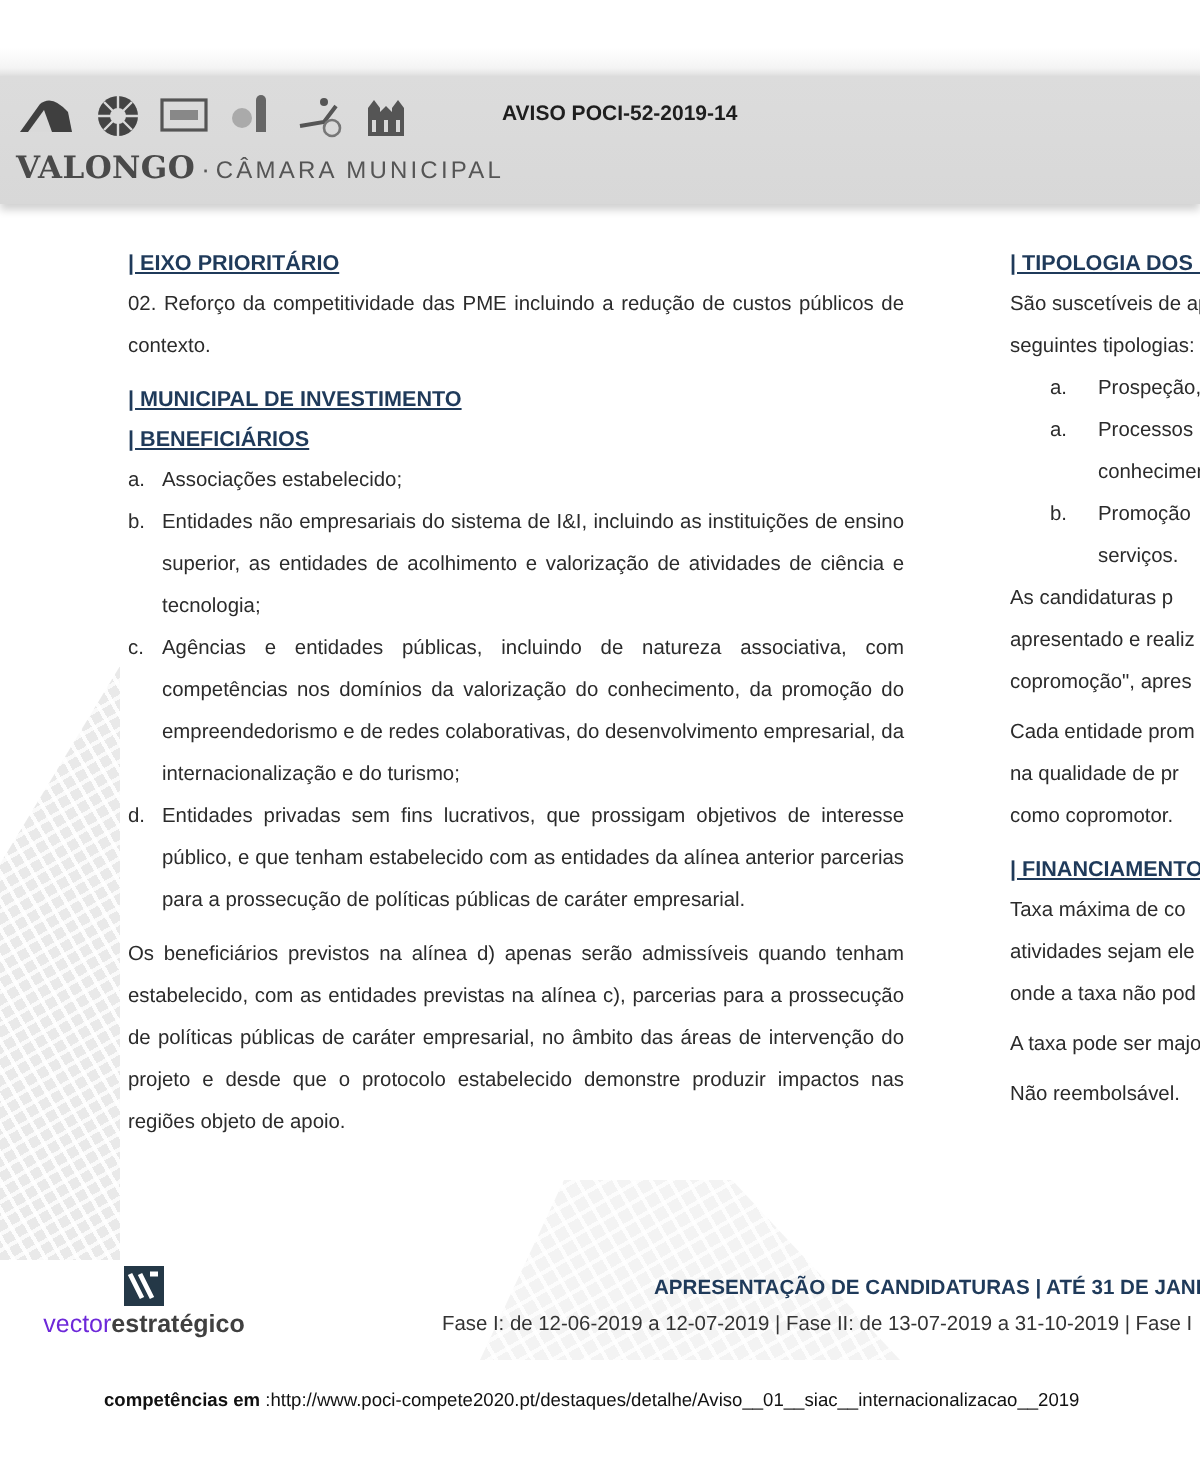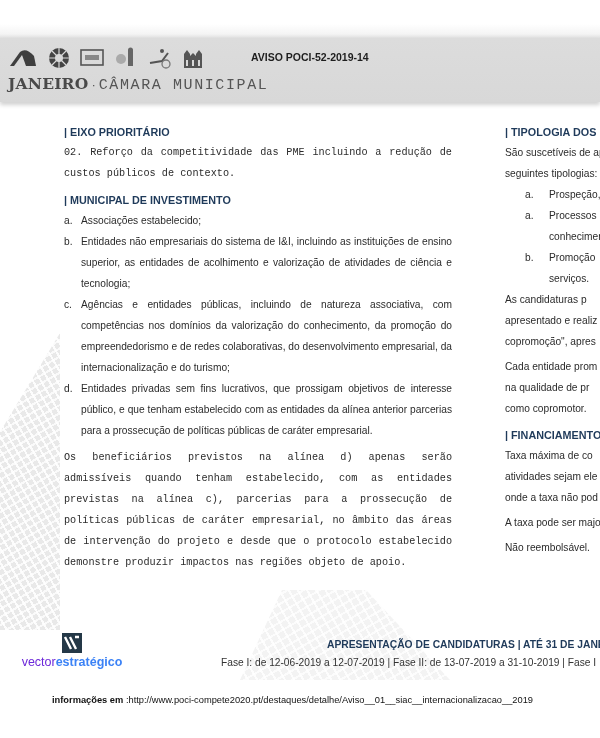--- a/index.html
+++ b/index.html
@@ -16,21 +16,21 @@
   .header {
     position:absolute; left:0; top:38px; width:600px; height:64px;
     background:linear-gradient(#dcdcdc, #d8d8d8);
     box-shadow:0 3px 4px rgba(0,0,0,0.18);
   }
   .logo-icons { position:absolute; left:8px; top:8px; height:24px; display:flex; gap:10px; align-items:center; }
   .logo-icons svg { display:block; }
   .logo-text { position:absolute; left:8px; top:36px; white-space:nowrap; }
   .logo-valongo { font-family:"DejaVu Serif", serif; font-weight:bold; font-size:15.5px; color:#4a4a4a; letter-spacing:0.2px; }
   .logo-dot { font-size:13px; color:#555; margin:0 3px; }
-  .logo-camara { font-family:Liberation Mono, monospace; font-size:15px; color:#555; letter-spacing:1.6px; }
+  .logo-camara { font-family:Liberation Sans, sans-serif; font-size:12px; color:#555; letter-spacing:1.6px; }
   .aviso { position:absolute; left:211px; top:13px; font-weight:bold; font-size:10.5px; color:#1e1e1e;margin-left:40px; }
   .sistema { position:absolute; left:225px; top:34px; font-weight:bold; font-size:10.5px; color:#1f4e79; }
 
   .bg-building {
     position:absolute; left:0; top:300px; width:60px; height:330px;
     background:
       repeating-linear-gradient(60deg, rgba(255,255,255,0) 0 5px, rgba(255,255,255,0.9) 5px 7px),
       repeating-linear-gradient(-30deg, #e6e6e6 0 5px, #fafafa 5px 7px);
     clip-path:polygon(0 40%, 100% 10%, 100% 100%, 0 100%);
     opacity:0.85;
@@ -40,36 +40,36 @@
     background:
       repeating-linear-gradient(60deg, rgba(255,255,255,0) 0 6px, rgba(255,255,255,0.9) 6px 8px),
       repeating-linear-gradient(-30deg, #eeeeee 0 6px, #fbfbfb 6px 8px);
     clip-path:polygon(20% 0, 60% 0, 100% 100%, 0 100%);
     opacity:0.7;
   }
 
   .col { position:absolute; font-size:10.2px; line-height:21px; }
   .col-left { left:64px; top:122px; width:388px; }
   .col-right { left:505px; top:122px; width:200px; white-space:nowrap; }
-  .sec-title { font-weight:bold; color:#1f3a5a; font-size:10.8px; margin:0; line-height:20px; }
-  .para { margin:0 0 6px 0; text-align:justify;font-family:Liberation Mono, monospace; }
+  .sec-title { font-weight:bold; color:#1f3a5a; font-size:10.8px; margin:0; line-height:20px;text-decoration:underline; }
+  .para { margin:0 0 6px 0; text-align:justify; }
   .list { margin:0 0 6px 0; padding:0; list-style:none; }
   .list li { display:flex; text-align:justify; }
   .list .mk { width:17px; flex:0 0 17px; }
   .list .tx { flex:1; }
   .rlist li { display:flex; }
   .rlist .mk { width:24px; flex:0 0 24px; padding-left:20px; }
   .rlist .tx { flex:1; }
   .mt4 { margin-top:4px; }
 
   .footer-logo { position:absolute; left:16px; top:632px; width:112px; text-align:center; }
   .vlogo-mark { display:block; margin:0 auto 1px auto; }
   .vlogo-text { font-size:12.5px; white-space:nowrap; }
   .vlogo-light { color:#6d28d9; }
-  .vlogo-bold { color:#3b82f6; font-weight:bold;text-align:right; }
+  .vlogo-bold { color:#404040; font-weight:bold;text-align:right; }
   .apres { position:absolute; left:327px; top:639px; font-weight:bold; font-size:10.3px; color:#1f3a5a; white-space:nowrap; }
   .fases { position:absolute; left:221px; top:657px; font-size:10.2px; color:#333; white-space:nowrap; }
   .info { position:absolute; left:52px; top:695px; font-size:9.3px; color:#111; white-space:nowrap; font-family:"Liberation Sans", sans-serif; }
   .info b { font-weight:bold; }
 </style>
 </head>
 <body>
 
 <div class="top-shadow"></div>
 
@@ -99,34 +99,35 @@
         <circle cx="14" cy="4" r="2" fill="#555"></circle>
       </svg>
     <svg width="22" height="20" viewBox="0 0 22 20">
         <path d="M2 20 V6 L5 2 L8 6 V20 Z M8 20 V8 L11 5 L14 8 V20 Z M14 20 V6 L17 2 L20 6 V20 Z" fill="#555"></path>
         <rect x="4" y="12" width="2" height="6" fill="#d9d9d9"></rect>
         <rect x="10" y="12" width="2" height="6" fill="#d9d9d9"></rect>
         <rect x="16" y="12" width="2" height="6" fill="#d9d9d9"></rect>
       </svg>
   </div>
   <div class="logo-text">
-    <span class="logo-valongo">JANEIRO</span><span class="logo-dot">·</span><span class="logo-camara">CÂMARA MUNICIPAL</span>
+    <span class="logo-valongo">VALONGO</span><span class="logo-dot">·</span><span class="logo-camara">CÂMARA MUNICIPAL</span>
   </div>
   <div class="aviso">AVISO POCI-52-2019-14</div>
 </div>
 
 <div class="bg-building"></div>
 <div class="bg-building2"></div>
 
 <div class="col col-left">
   <p class="sec-title">| EIXO PRIORITÁRIO</p>
   <p class="para">02. Reforço da competitividade das PME incluindo a redução de custos públicos de contexto.</p>
 
   <p class="sec-title">| MUNICIPAL DE INVESTIMENTO</p>
 
+  <p class="sec-title">| BENEFICIÁRIOS</p>
   <ul class="list">
     <li>
         <span class="mk">a.</span>
         <span class="tx">Associações estabelecido;</span>
       </li>
     <li>
         <span class="mk">b.</span>
         <span class="tx">Entidades não empresariais do sistema de I&amp;I, incluindo as instituições de ensino superior, as entidades de acolhimento e valorização de atividades de ciência e tecnologia;</span>
       </li>
     <li>
@@ -178,13 +179,13 @@
   <svg class="vlogo-mark" width="22" height="22" viewBox="0 0 22 22">
       <rect x="1" y="1" width="20" height="20" fill="#243847"></rect>
       <path d="M4 5 L10 17 M9 5 L15 17 M14 5 L18 5" stroke="#ffffff" stroke-width="2.4" fill="none"></path>
     </svg>
   <div class="vlogo-text"><span class="vlogo-light">vector</span><span class="vlogo-bold">estratégico</span></div>
 </div>
 
 <div class="apres">APRESENTAÇÃO DE CANDIDATURAS | ATÉ 31 DE JANEIRO</div>
 <div class="fases">Fase I: de 12-06-2019 a 12-07-2019 | Fase II: de 13-07-2019 a 31-10-2019 | Fase I</div>
 
-<div class="info"><b>informações em</b><span> :http://www.poci-compete2020.pt/destaques/detalhe/Aviso__01__siac__internacionalizacao__2019</span></div>
+<div class="info"><b>competências em</b><span> :http://www.poci-compete2020.pt/destaques/detalhe/Aviso__01__siac__internacionalizacao__2019</span></div>
 
 </body></html>

